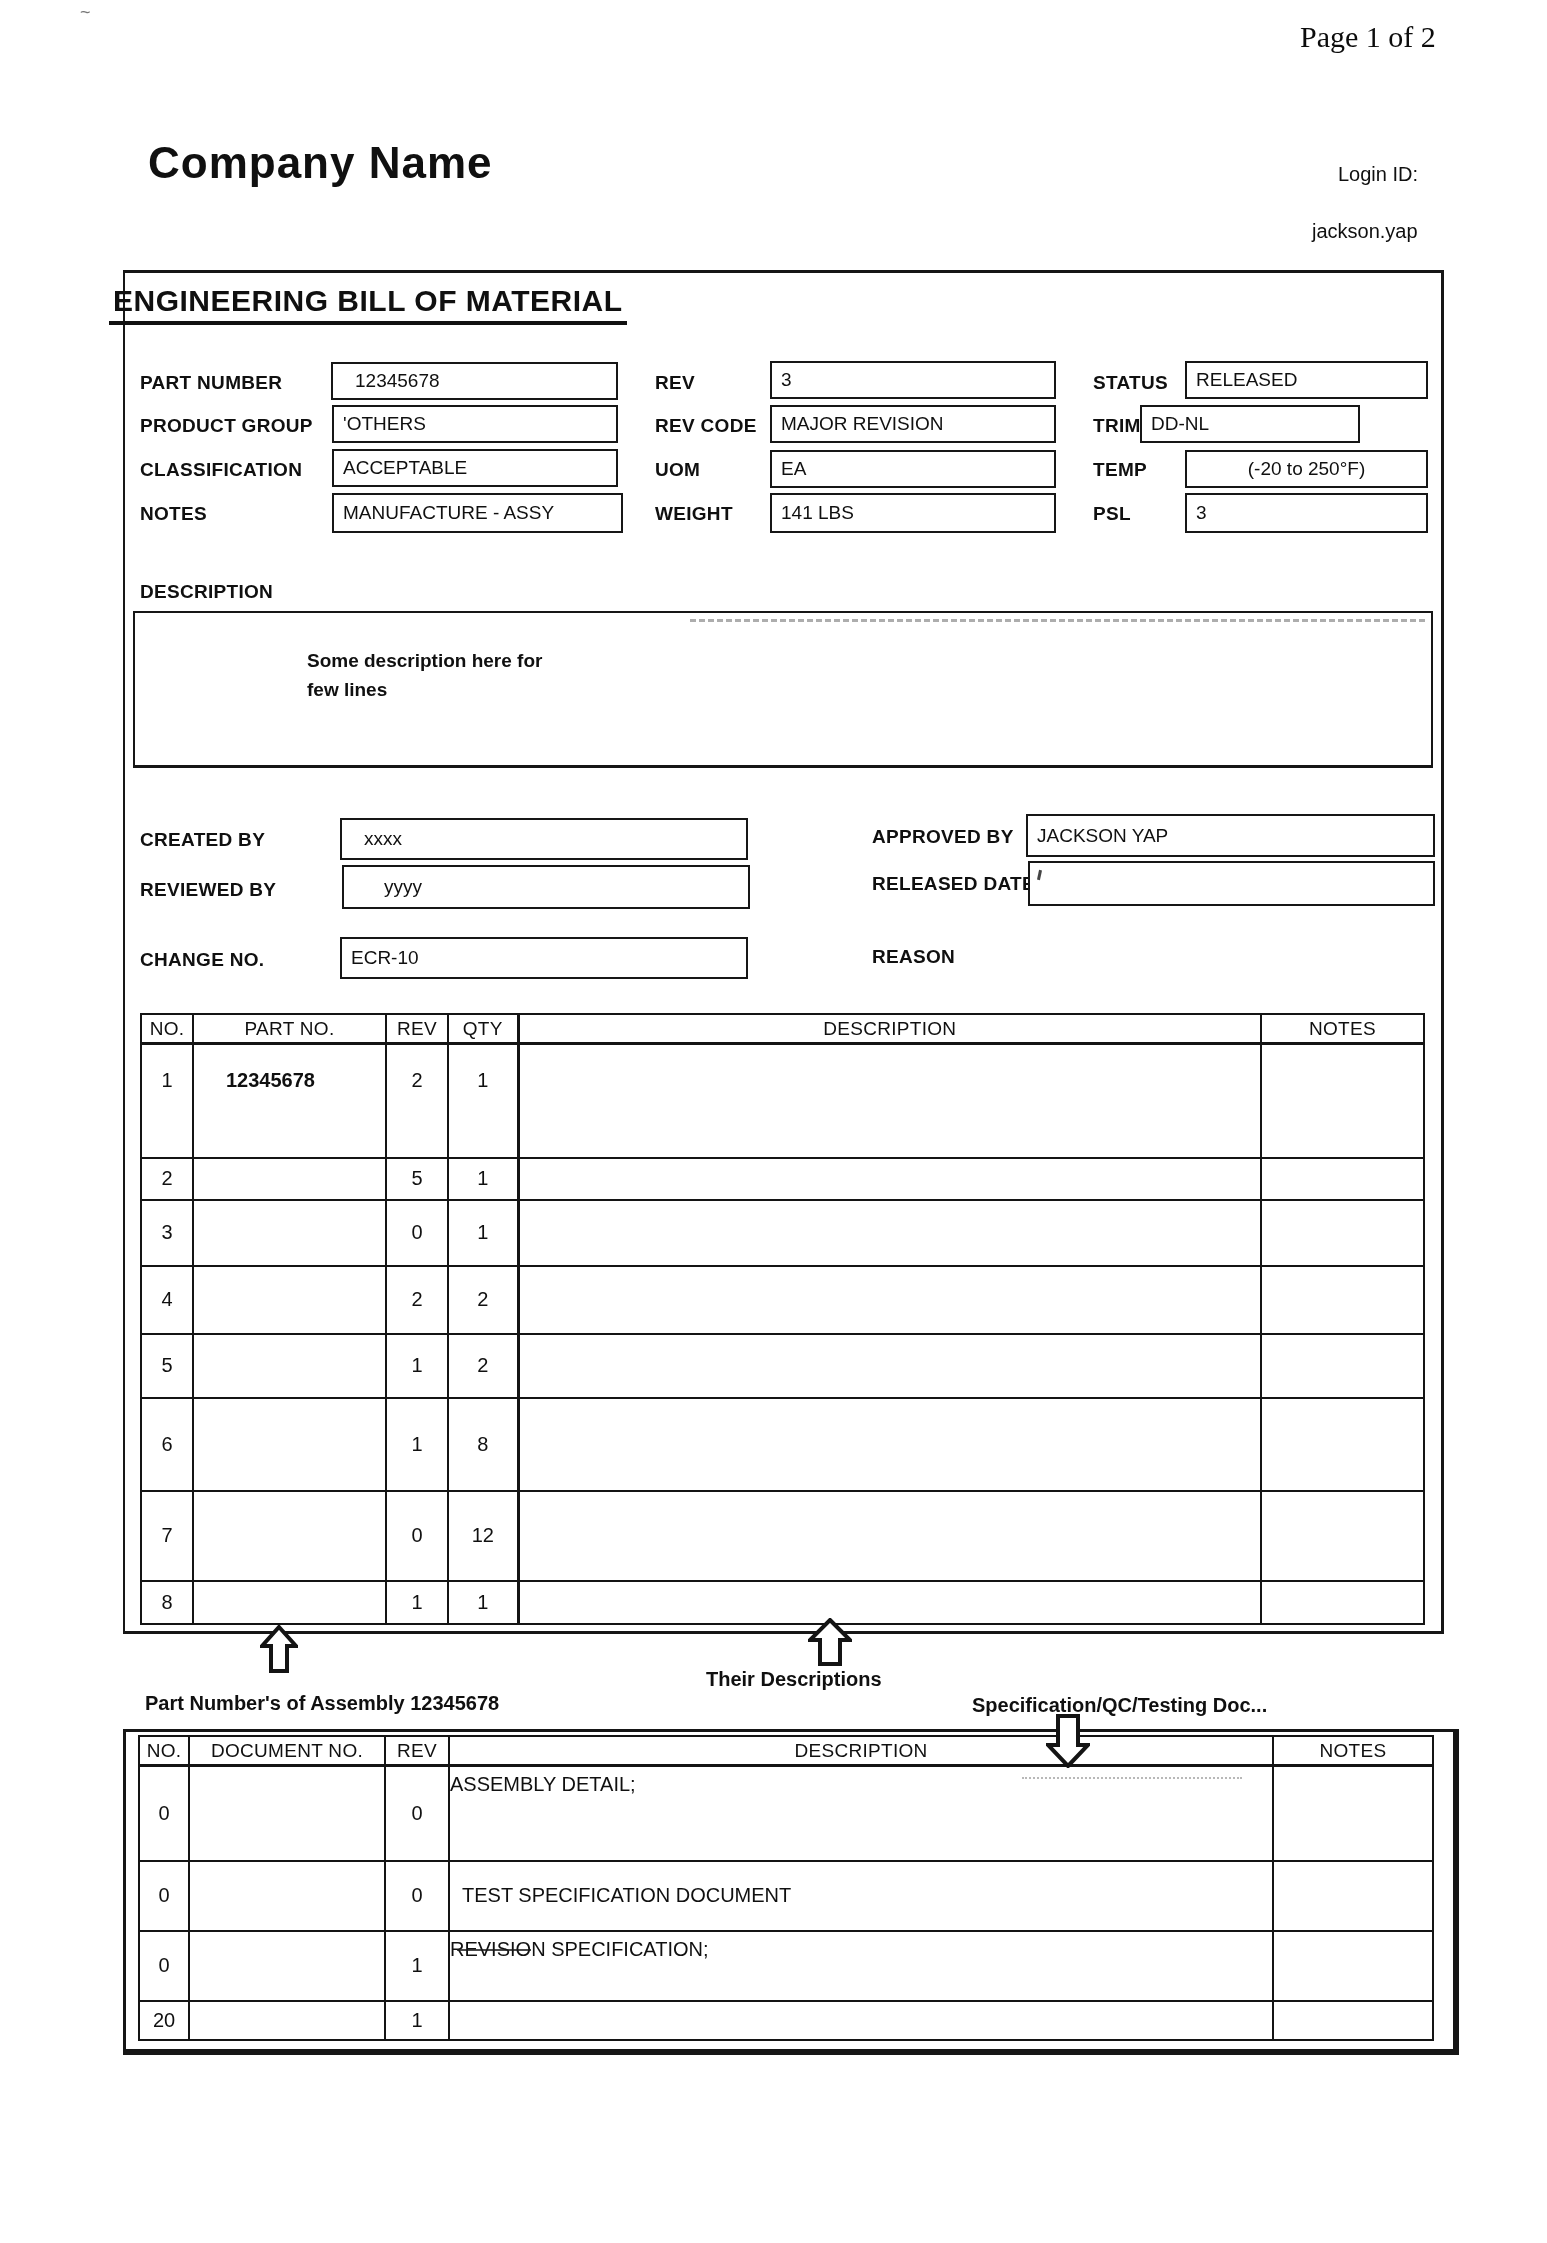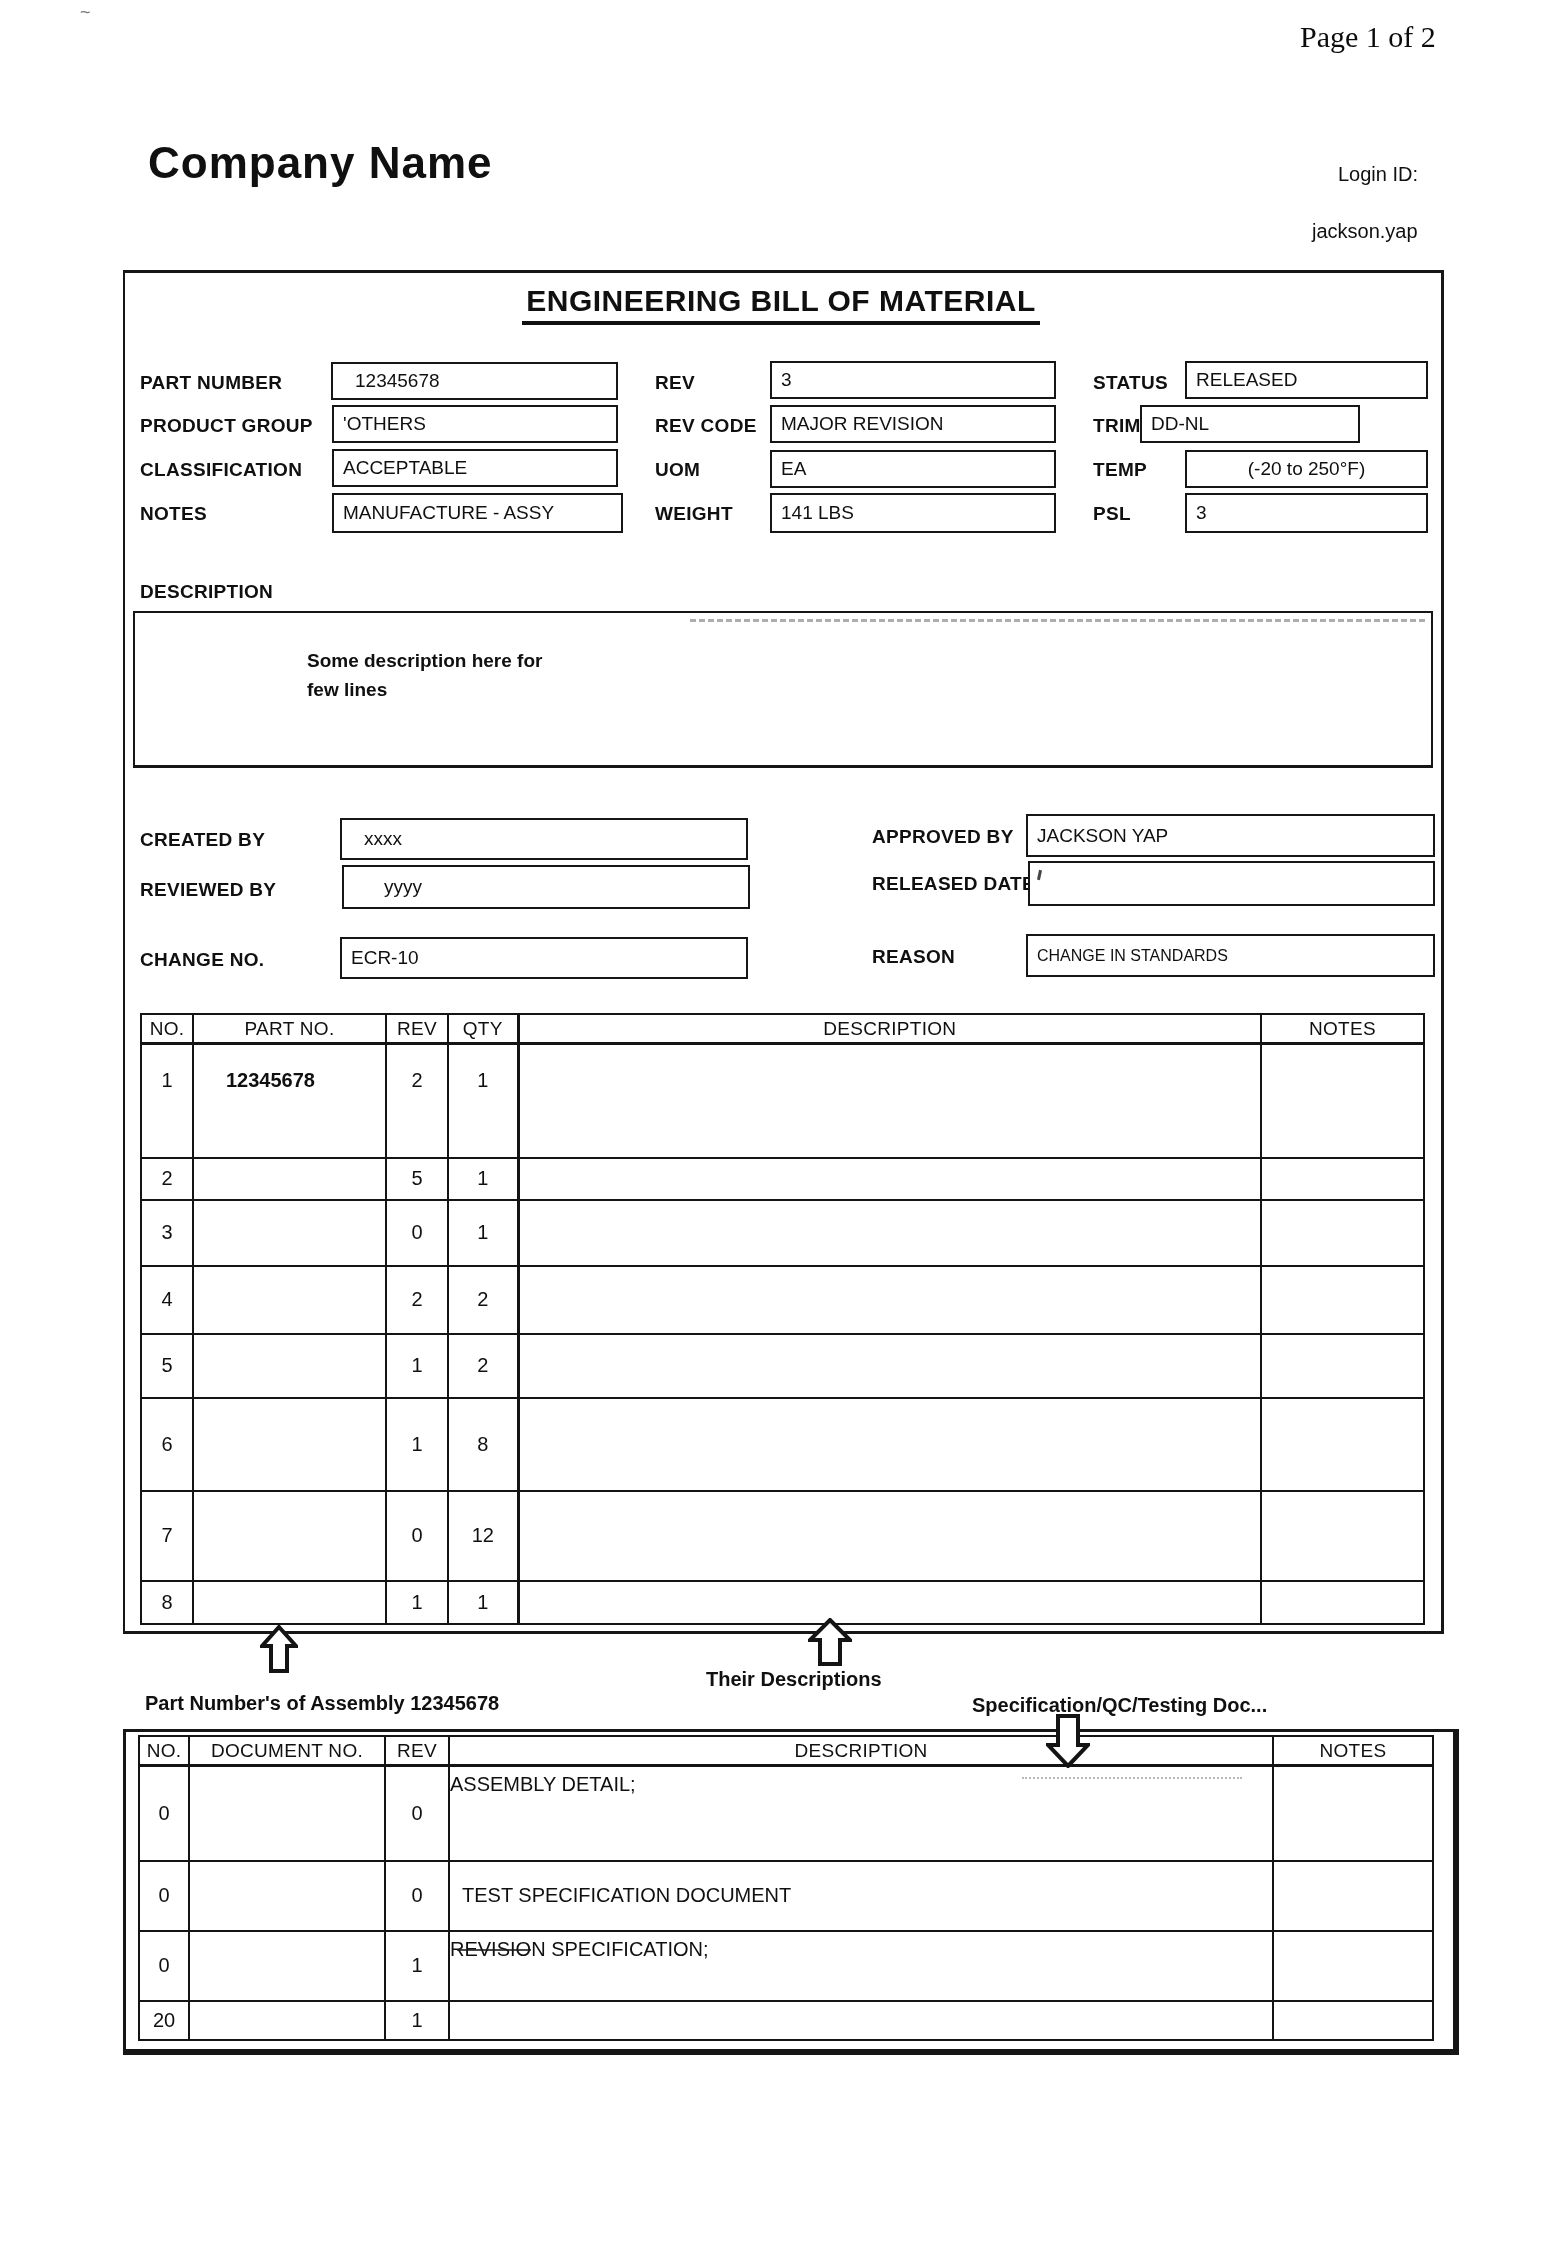--- a/index.html
+++ b/index.html
@@ -10,21 +10,21 @@
   .corner-mark{position:absolute;left:80px;top:2px;font-size:18px;color:#777}
   .page-indicator{position:absolute;left:1300px;top:20px;width:250px;
                   font-family:"Liberation Serif",serif;font-size:30px;color:#0c0c0c}
   .company-name{position:absolute;left:148px;top:138px;font-size:44px;font-weight:700;letter-spacing:1px}
   .login-label{position:absolute;left:1338px;top:163px;font-size:20px}
   .login-value{position:absolute;left:1312px;top:220px;font-size:20px}
 
   
   .form-box{position:absolute;left:123px;top:270px;width:1316px;height:1358px;
             border:3px solid #161616;border-left-width:2px;background:#fff}
-  .form-title-wrap{position:absolute;left:123px;top:284px;width:1316px;text-align:center}
+  .form-title-wrap{position:absolute;left:109px;top:284px;width:1316px;}
   .form-title{display:inline-block;font-size:30px;font-weight:700;
               border-bottom:4px solid #111;padding:0 4px 3px 4px;letter-spacing:.5px}
 
   .flabel{position:absolute;font-size:19px;font-weight:700;white-space:nowrap;letter-spacing:.3px}
   .fbox{position:absolute;height:38px;border:2px solid #161616;background:#fff;
         display:flex;align-items:center;box-sizing:border-box}
   .fval{font-size:19px;padding-left:9px;white-space:nowrap}
   .fval.pad-lg{padding-left:22px}
   .fbox.center{justify-content:center}
   .fbox.center .fval{padding-left:0}
@@ -149,23 +149,20 @@
   <div class="flabel" style="left:872px;top:873px">RELEASED DATE</div>
   <div class="fbox" style="left:1028px;top:861px;width:407px;height:45px">
       <span class="tick-mark"></span>
       <span class="fval"></span>
     </div>
   <div class="flabel" style="left:140px;top:949px">CHANGE NO.</div>
   <div class="fbox" style="left:340px;top:937px;width:408px;height:42px">
       <span class="fval">ECR-10</span>
     </div>
   <div class="flabel" style="left:872px;top:946px">REASON</div>
-  <div class="fbox" style="left:1026px;top:934px;width:409px;height:43px">
-      <span class="fval small">CHANGE IN STANDARDS</span>
-    </div>
 
   <table class="grid bom">
     <colgroup>
         <col style="width:52px">
         <col style="width:193px">
         <col style="width:62px">
         <col style="width:70px">
         <col style="width:743px">
         <col style="width:163px">
       </colgroup>

